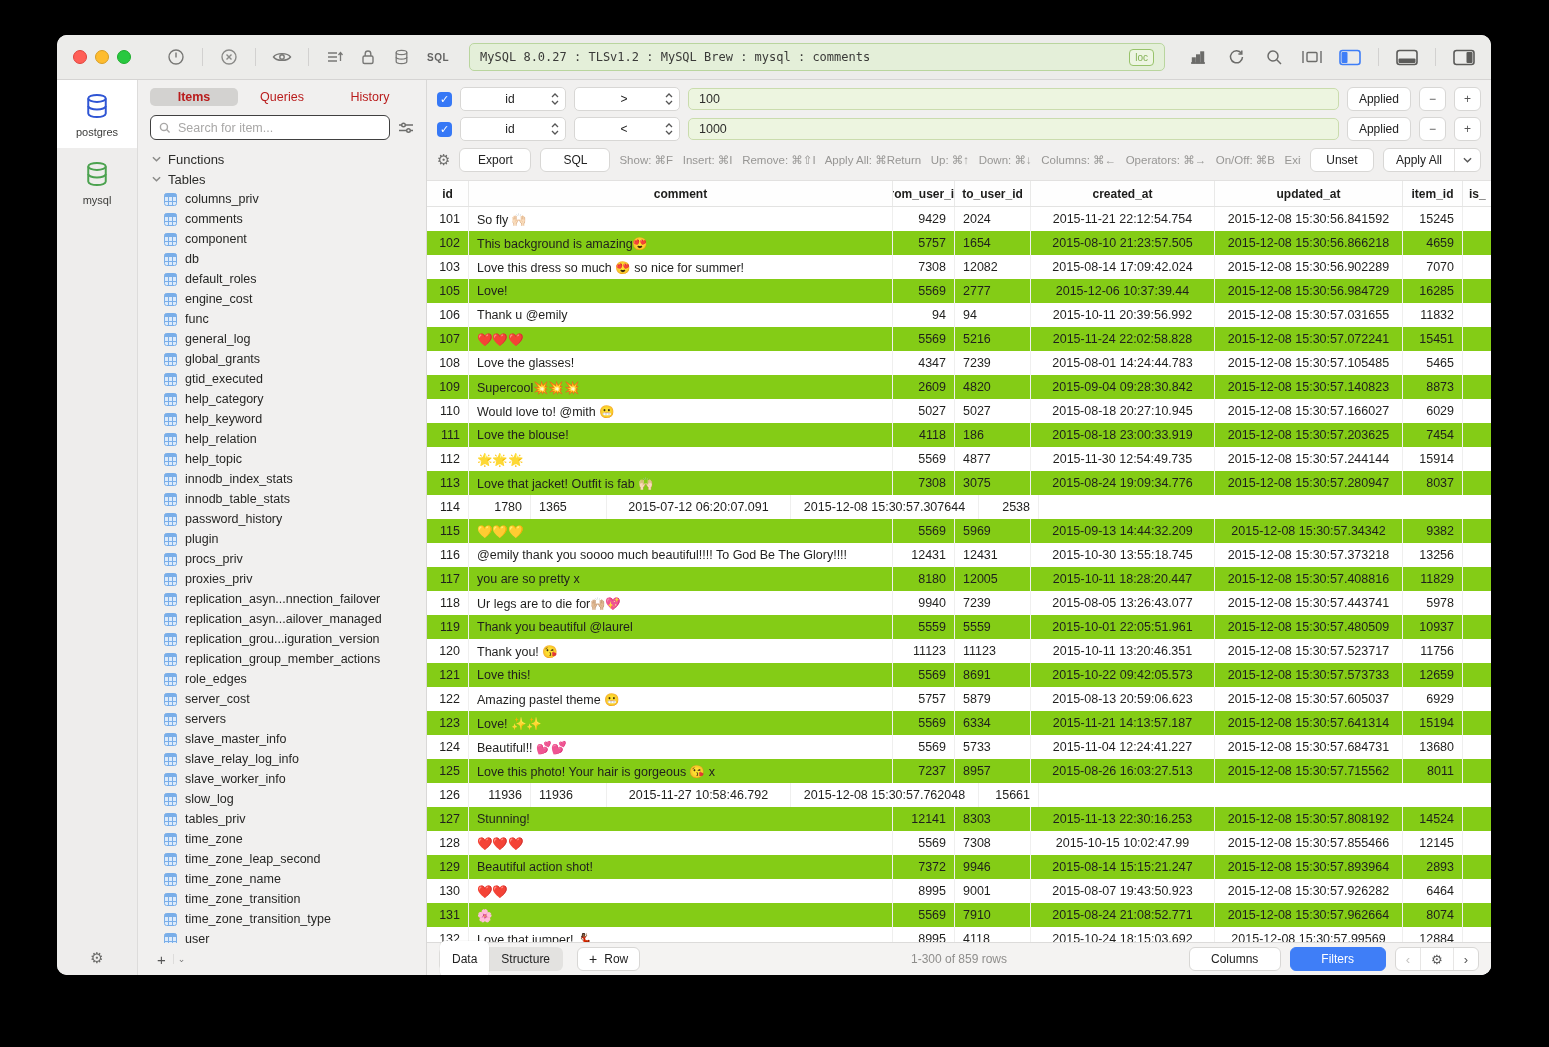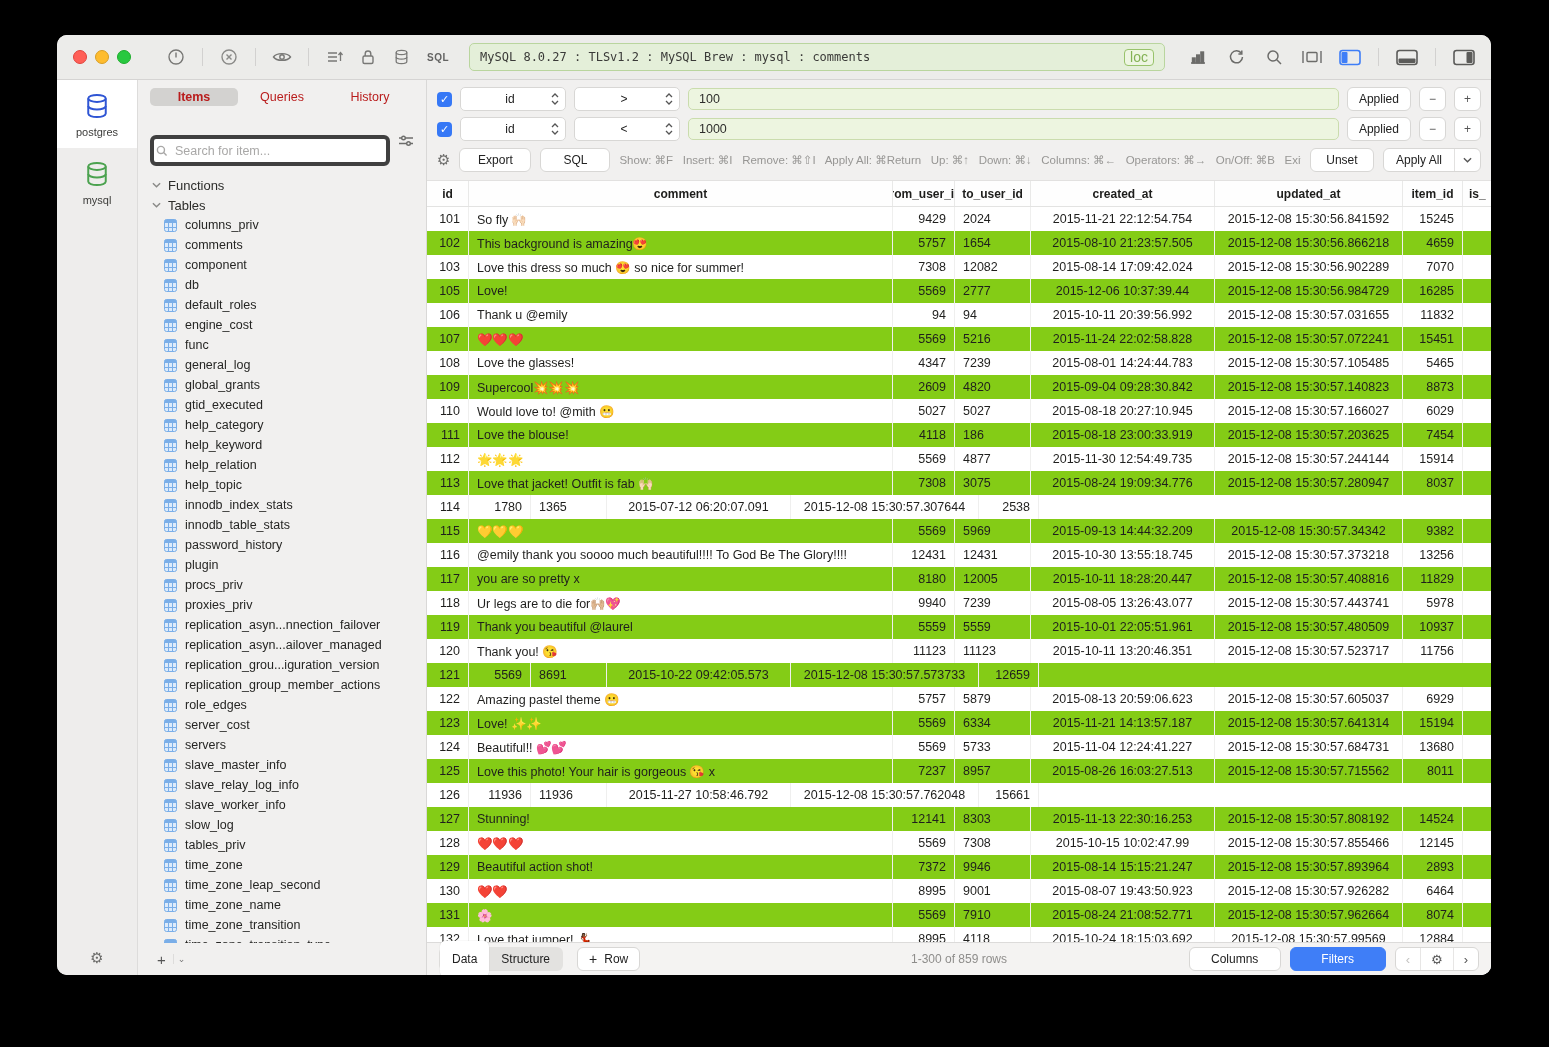--- a/index.html
+++ b/index.html
@@ -17,42 +17,42 @@
   .light.g{background:#28c840;border:.5px solid #1dad2b;}
   .tb-icons{display:flex;align-items:center;gap:11px;color:#787876;}
   .tb-icons .sep{width:1px;height:18px;background:#d2d1d0;margin:0 4px;}
   .ticon{display:flex;align-items:center;justify-content:center;width:22px;height:22px;}
   .sql-label{font-size:10px;font-weight:bold;color:#636362;letter-spacing:.5px;margin-left:4px;}
   .title-box{flex:1;height:26px;background:#e4efd9;border:1px solid #b9d59e;border-radius:5px;
              display:flex;align-items:center;padding:0 10px;margin:0 22px 0 20px;
              font-family:"DejaVu Sans Mono",monospace;font-size:12px;color:#3a3a38;min-width:0;}
   .title-box .ttl{white-space:nowrap;overflow:hidden;}
   .loc-badge{margin-left:auto;border:1px solid #98c36b;color:#84b255;background:#edf5e2;
-             border-radius:4px;font-size:14px;height:15px;line-height:15px;padding:0 5px;
+             border-radius:4px;font-size:10px;height:15px;line-height:15px;padding:0 5px;
              font-family:"Liberation Sans",sans-serif;}
   .tb-right{display:flex;align-items:center;gap:16px;color:#6c6c6a;}
   .tb-right .sep{width:1px;height:18px;background:#d2d1d0;margin:0 1px;}
   
   .content{display:flex;height:895px;}
   
   .rail{width:80px;background:#eeedec;border-right:1px solid #dddcdb;position:relative;flex:none;}
   .rail-item{text-align:center;padding:12px 0 10px;cursor:default;}
   .rail-item.sel{background:#ffffff;}
   .rail-item .lbl{display:block;font-size:11px;color:#3c3c3a;margin-top:6px;}
   .rail-gear{position:absolute;bottom:8px;left:0;width:100%;text-align:center;color:#6d6d6b;}
   .uicon{font-family:"DejaVu Sans",sans-serif;font-size:15px;line-height:1;}
   
   .sidebar{width:288px;background:#f1f0ef;border-right:1px solid #d9d8d7;flex:none;
            display:flex;flex-direction:column;min-height:0;}
   .side-tabs{display:flex;align-items:center;padding:8px 12px 2px;}
   .side-tab{flex:1;text-align:center;font-size:12.5px;color:#b91c1c;padding:2px 0;border-radius:5px;}
   .side-tab.active{background:#d3d2d0;font-weight:bold;}
   .search-row{display:flex;align-items:center;gap:8px;padding:7px 12px 3px;}
-  .search-box{flex:1;background:#fff;border:4px solid #404040;border-radius:6px;height:23px;
-              display:flex;align-items:center;padding:0 2px;gap:5px;margin-top:20px;}
+  .search-box{flex:1;background:#fff;border:1px solid #404040;border-radius:6px;height:23px;
+              display:flex;align-items:center;padding:0 8px;gap:5px;}
   .search-box input{border:none;outline:none;background:transparent;flex:1;font-size:12.5px;
                     color:#333;font-family:"Liberation Sans",sans-serif;min-width:0;}
   .search-box input::placeholder{color:#a9a8a7;}
   .tree{flex:1;overflow:hidden;padding:6px 0 0 14px;}
   .tree-header{display:flex;align-items:center;gap:7px;height:20px;font-size:13px;color:#2c2c2a;}
   .tables-list{margin-left:12px;}
   .table-item{display:flex;align-items:center;gap:8px;height:20px;font-size:12.5px;color:#262624;
               white-space:nowrap;overflow:hidden;}
   .side-bottom{height:32px;display:flex;align-items:center;padding:0 10px;gap:2px;}
   .addconn{display:flex;align-items:center;height:20px;border-radius:5px;padding:0 4px;color:#555;}
@@ -1079,20 +1079,21 @@
             <div class="tcell c1">Thank you! 😘</div>
             <div class="tcell c2">11123</div>
             <div class="tcell c3">11123</div>
             <div class="tcell c4">2015-10-11 13:20:46.351</div>
             <div class="tcell c5">2015-12-08 15:30:57.523717</div>
             <div class="tcell c6">11756</div>
             <div class="tcell c7"></div>
           </div>
           <div class="trow alt">
             <div class="tcell c0">121</div>
+            <div class="tcell c1">Love this!</div>
             <div class="tcell c2">5569</div>
             <div class="tcell c3">8691</div>
             <div class="tcell c4">2015-10-22 09:42:05.573</div>
             <div class="tcell c5">2015-12-08 15:30:57.573733</div>
             <div class="tcell c6">12659</div>
             <div class="tcell c7"></div>
           </div>
           <div class="trow">
             <div class="tcell c0">122</div>
             <div class="tcell c1">Amazing pastel theme 😬</div>

